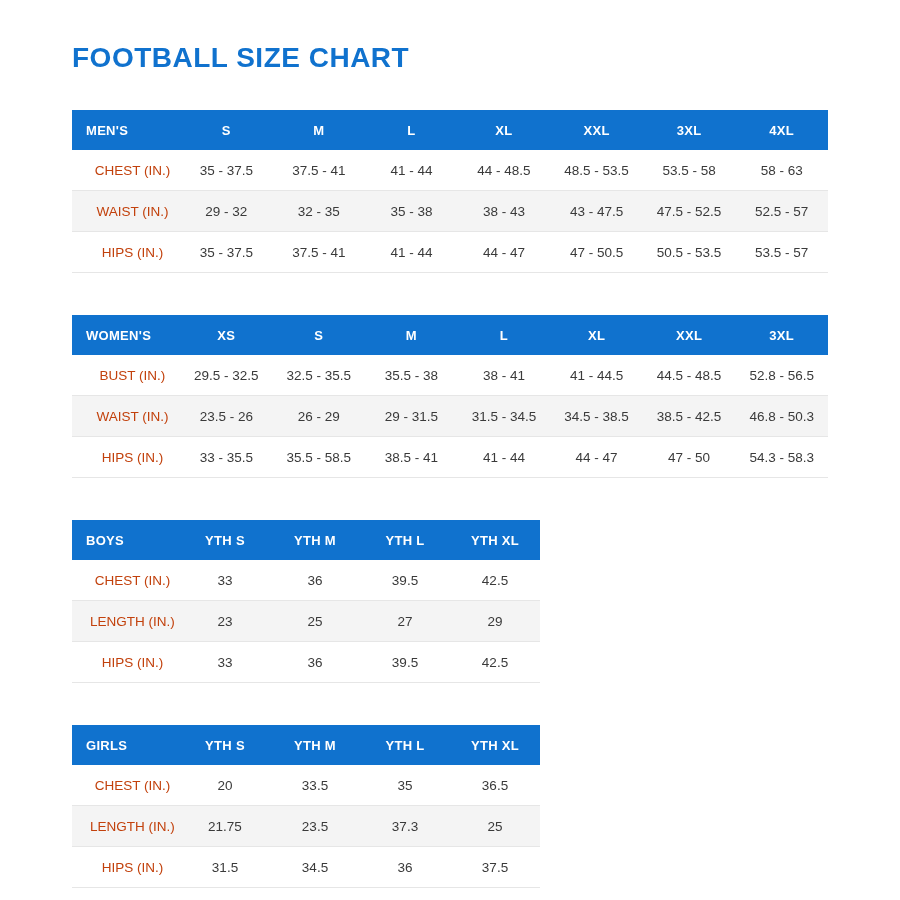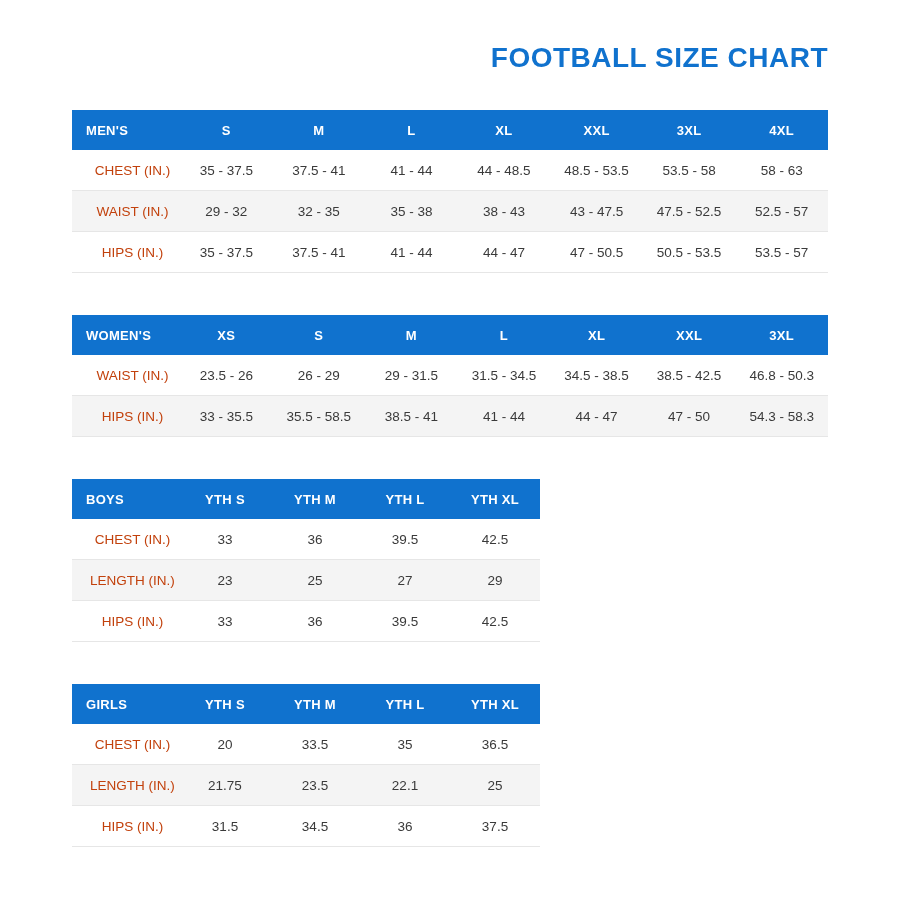--- a/index.html
+++ b/index.html
@@ -17,21 +17,20 @@
   .page {
     padding: 42px 72px 0 72px;
     box-sizing: border-box;
   }
   .page-title {
     color: #1072ce;
     font-size: 28px;
     font-weight: bold;
     letter-spacing: 0.5px;
     margin: 0 0 30px 0;
-    text-align: right;
   }
   table.size-table {
     border-collapse: collapse;
     table-layout: fixed;
     margin-bottom: 42px;
   }
   table.size-table th {
     background: #1072ce;
     color: #ffffff;
     font-size: 13px;
@@ -154,20 +153,30 @@
         <th>S</th>
         <th>M</th>
         <th>L</th>
         <th>XL</th>
         <th>XXL</th>
         <th>3XL</th>
       </tr>
     </thead>
     <tbody>
       <tr>
+        <td class="rowhead">BUST (IN.)</td>
+        <td>29.5 - 32.5</td>
+        <td>32.5 - 35.5</td>
+        <td>35.5 - 38</td>
+        <td>38 - 41</td>
+        <td>41 - 44.5</td>
+        <td>44.5 - 48.5</td>
+        <td>52.8 - 56.5</td>
+      </tr>
+      <tr>
         <td class="rowhead">WAIST (IN.)</td>
         <td>23.5 - 26</td>
         <td>26 - 29</td>
         <td>29 - 31.5</td>
         <td>31.5 - 34.5</td>
         <td>34.5 - 38.5</td>
         <td>38.5 - 42.5</td>
         <td>46.8 - 50.3</td>
       </tr>
       <tr>
@@ -247,21 +256,21 @@
         <td class="rowhead">CHEST (IN.)</td>
         <td>20</td>
         <td>33.5</td>
         <td>35</td>
         <td>36.5</td>
       </tr>
       <tr>
         <td class="rowhead">LENGTH (IN.)</td>
         <td>21.75</td>
         <td>23.5</td>
-        <td>22.1</td>
+        <td>37.3</td>
         <td>25</td>
       </tr>
       <tr>
         <td class="rowhead">HIPS (IN.)</td>
         <td>31.5</td>
         <td>34.5</td>
         <td>36</td>
         <td>37.5</td>
       </tr>
     </tbody>

